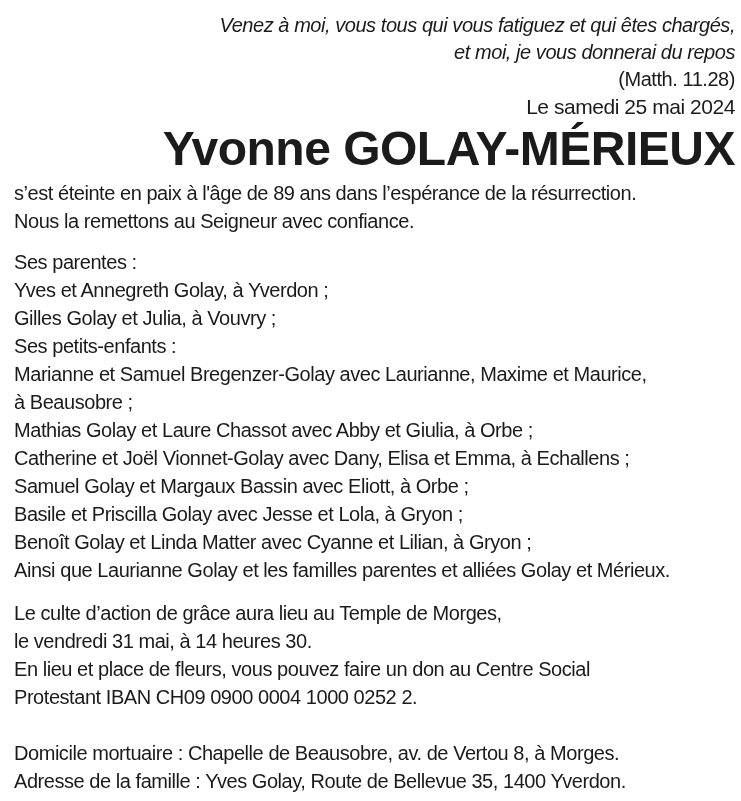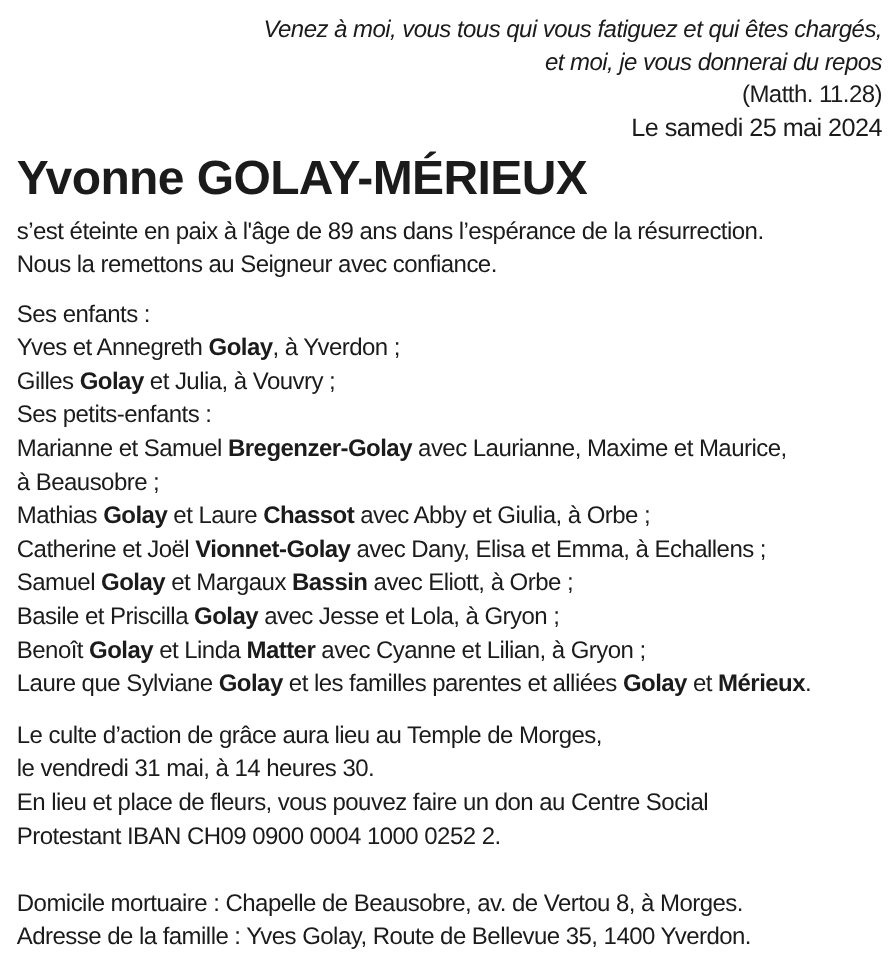--- a/index.html
+++ b/index.html
@@ -16,43 +16,43 @@
   }
   .page {
     padding: 12px 6px 0 14px;
   }
   .line {
     line-height: 28px;
     white-space: nowrap;
     letter-spacing: -0.45px;
     font-size: 20px;
   }
-  .b { font-weight: 700; }
+  .b { font-weight: 400; }
 
   .quote {
     text-align: right;
     font-size: 20px;
   }
   .quote .line { line-height: 27px; }
   .italic { font-style: italic; }
 
   .date-line {
     font-size: 21px;
     line-height: 28px;
     letter-spacing: -0.45px;
     white-space: nowrap;
     text-align: right;
   }
 
   .title {
     margin: 6px 0 8px 0;
-    font-size: 40px;
+    font-size: 48px;
     line-height: 44px;
     font-weight: 700;
-    text-align: left;
+    text-align: right;
     letter-spacing: -0.5px;
     white-space: nowrap;
   }
 
   .intro    { margin-bottom: 13px; }
   .family   { margin-bottom: 15px; }
   .service  { margin-bottom: 0; }
   .donation { margin-bottom: 28px; }
 </style>
 </head>
@@ -69,32 +69,32 @@
   <div class="date-line">Le samedi 25 mai 2024</div>
 
   <h1 class="title">Yvonne GOLAY-MÉRIEUX</h1>
 
   <div class="intro">
       <div class="line"><span>s’est éteinte en paix à l'âge de 89 ans dans l’espérance de la résurrection.</span></div>
       <div class="line"><span>Nous la remettons au Seigneur avec confiance.</span></div>
     </div>
 
   <div class="family">
-      <div class="line"><span>Ses enfants :</span></div>
+      <div class="line"><span>Ses parentes :</span></div>
       <div class="line"><span>Yves et Annegreth </span><span class="b">Golay</span><span>, à Yverdon ;</span></div>
       <div class="line"><span>Gilles </span><span class="b">Golay</span><span> et Julia, à Vouvry ;</span></div>
       <div class="line"><span>Ses petits-enfants :</span></div>
       <div class="line"><span>Marianne et Samuel </span><span class="b">Bregenzer-Golay</span><span> avec Laurianne, Maxime et Maurice,</span></div>
       <div class="line"><span>à Beausobre ;</span></div>
       <div class="line"><span>Mathias </span><span class="b">Golay</span><span> et Laure </span><span class="b">Chassot</span><span> avec Abby et Giulia, à Orbe ;</span></div>
       <div class="line"><span>Catherine et Joël </span><span class="b">Vionnet-Golay</span><span> avec Dany, Elisa et Emma, à Echallens ;</span></div>
       <div class="line"><span>Samuel </span><span class="b">Golay</span><span> et Margaux </span><span class="b">Bassin</span><span> avec Eliott, à Orbe ;</span></div>
       <div class="line"><span>Basile et Priscilla </span><span class="b">Golay</span><span> avec Jesse et Lola, à Gryon ;</span></div>
       <div class="line"><span>Benoît </span><span class="b">Golay</span><span> et Linda </span><span class="b">Matter</span><span> avec Cyanne et Lilian, à Gryon ;</span></div>
-      <div class="line"><span>Laure que Sylviane </span><span class="b">Golay</span><span> et les familles parentes et alliées </span><span class="b">Golay</span><span> et </span><span class="b">Mérieux</span><span>.</span></div>
+      <div class="line"><span>Ainsi que Laurianne </span><span class="b">Golay</span><span> et les familles parentes et alliées </span><span class="b">Golay</span><span> et </span><span class="b">Mérieux</span><span>.</span></div>
     </div>
 
   <div class="service">
       <div class="line"><span>Le culte d’action de grâce aura lieu au Temple de Morges,</span></div>
       <div class="line"><span>le vendredi 31 mai, à 14 heures 30.</span></div>
     </div>
 
   <div class="donation">
       <div class="line"><span>En lieu et place de fleurs, vous pouvez faire un don au Centre Social</span></div>
       <div class="line"><span>Protestant IBAN CH09 0900 0004 1000 0252 2.</span></div>

